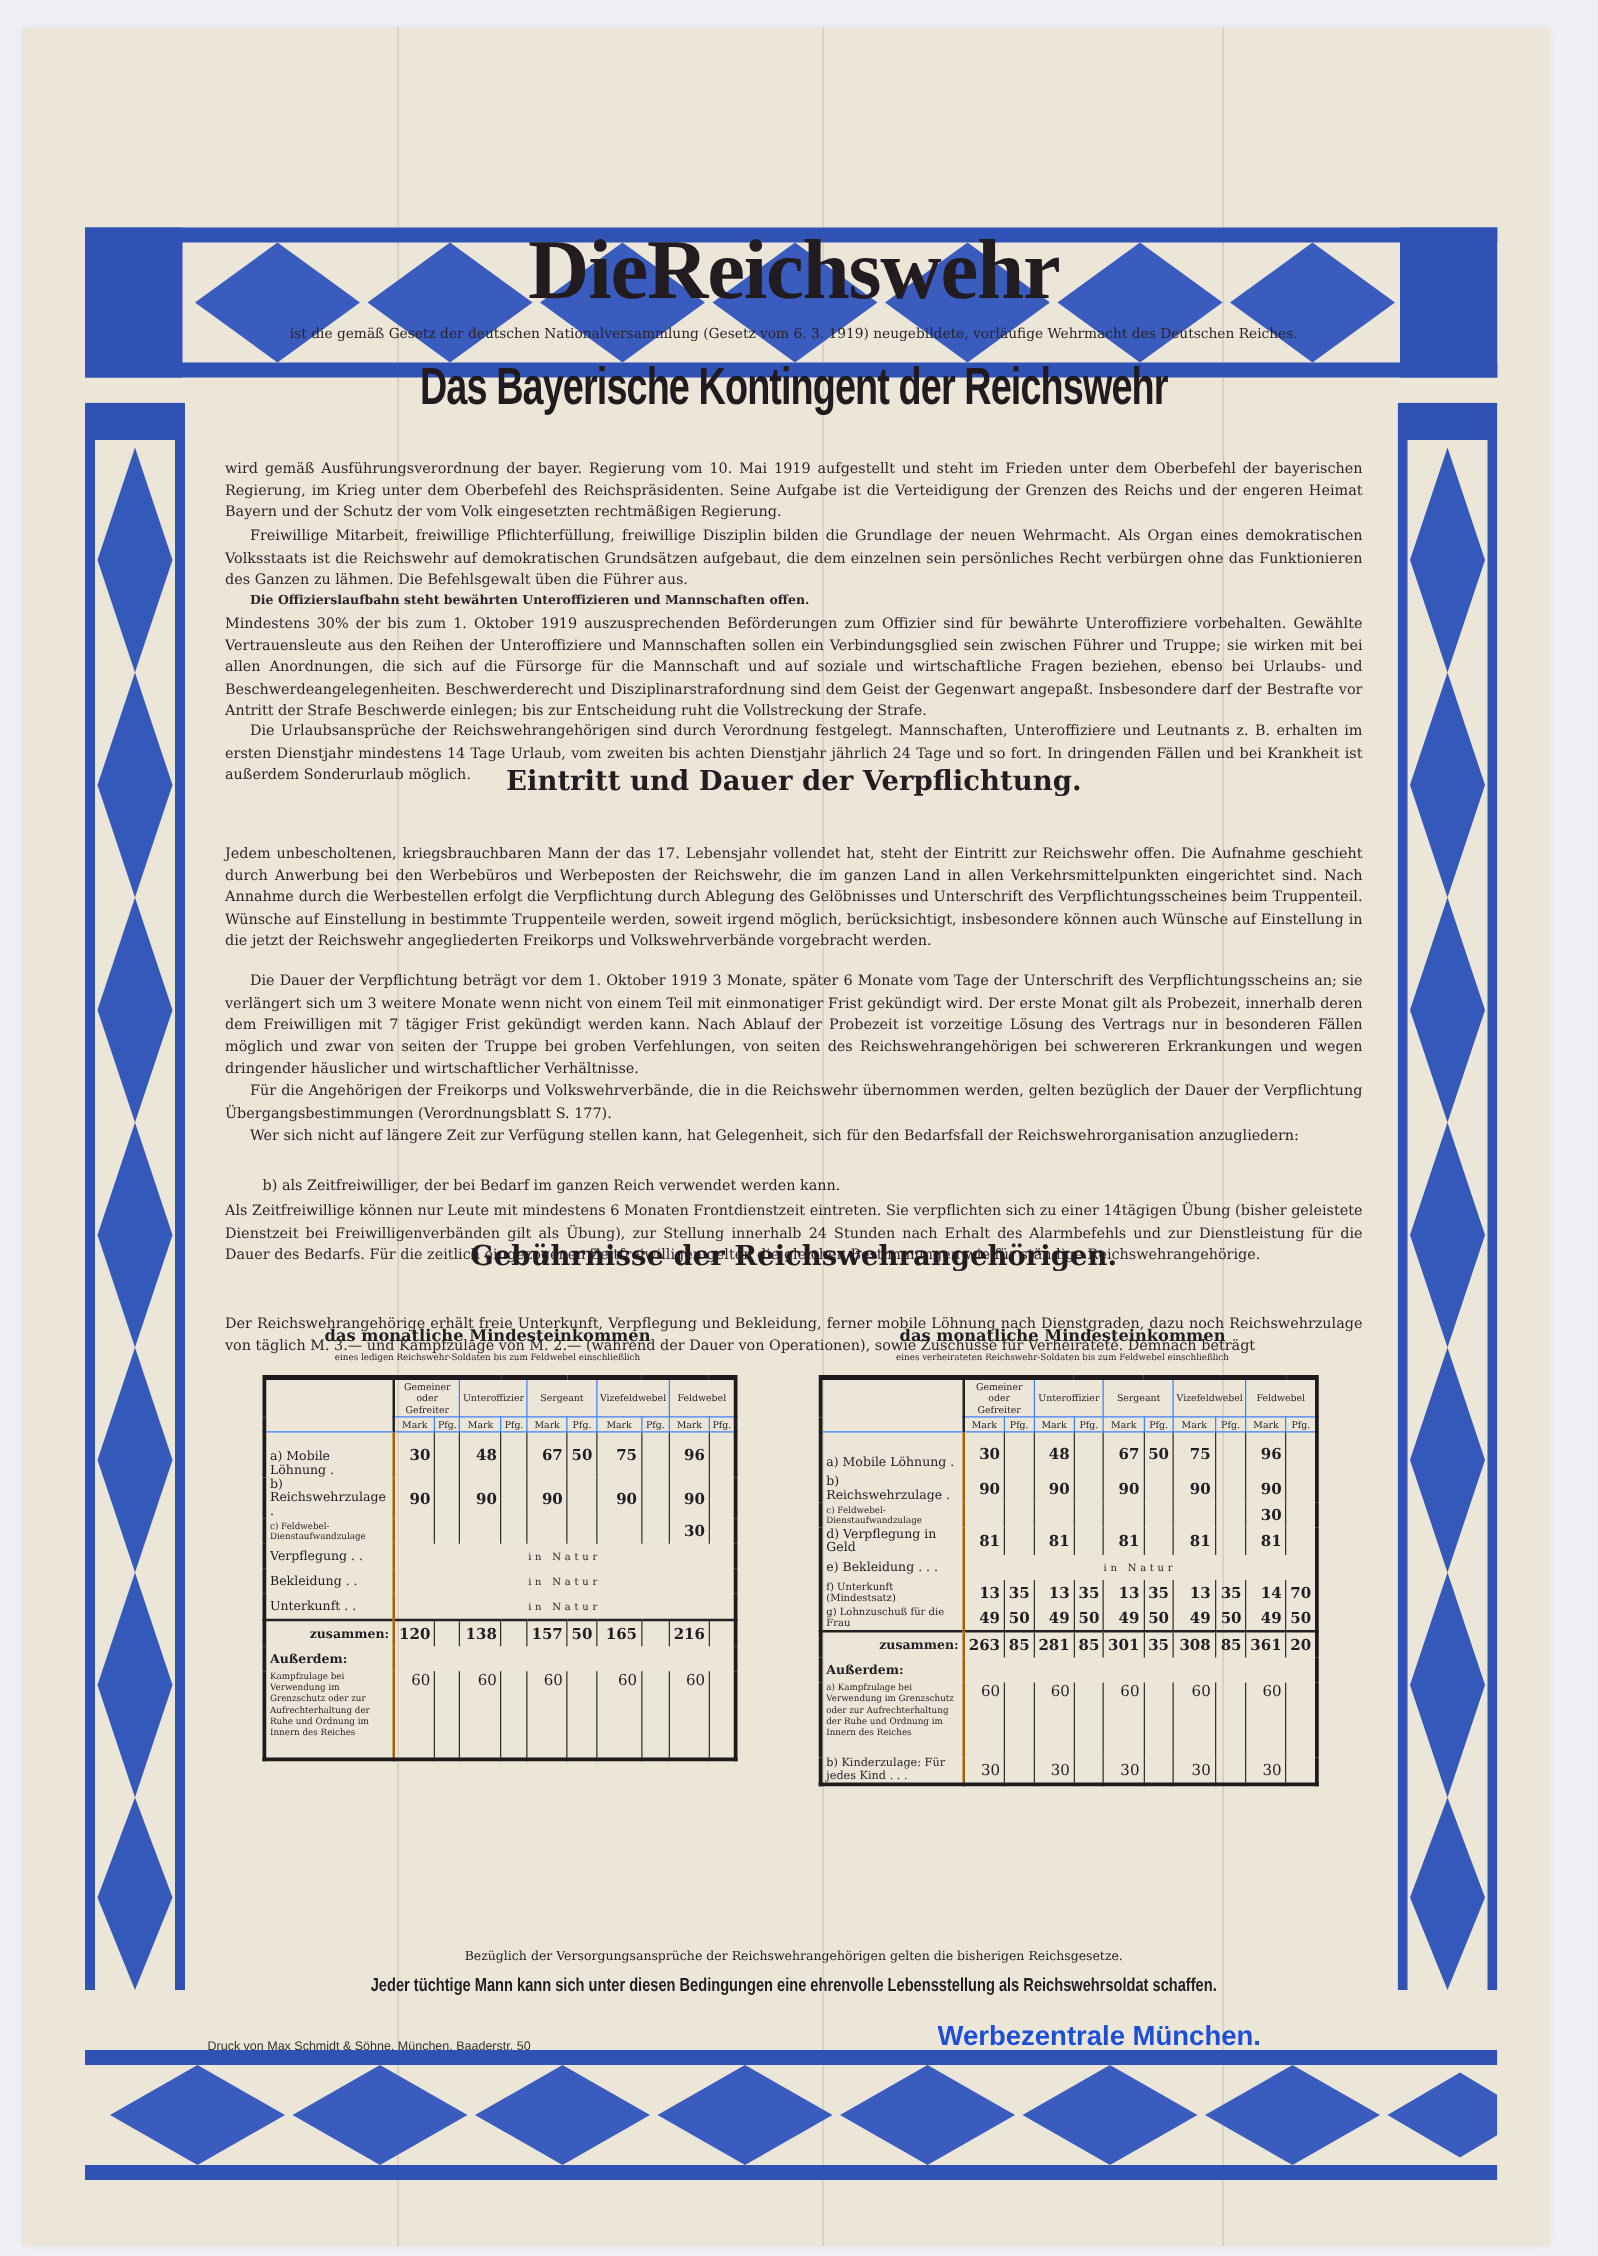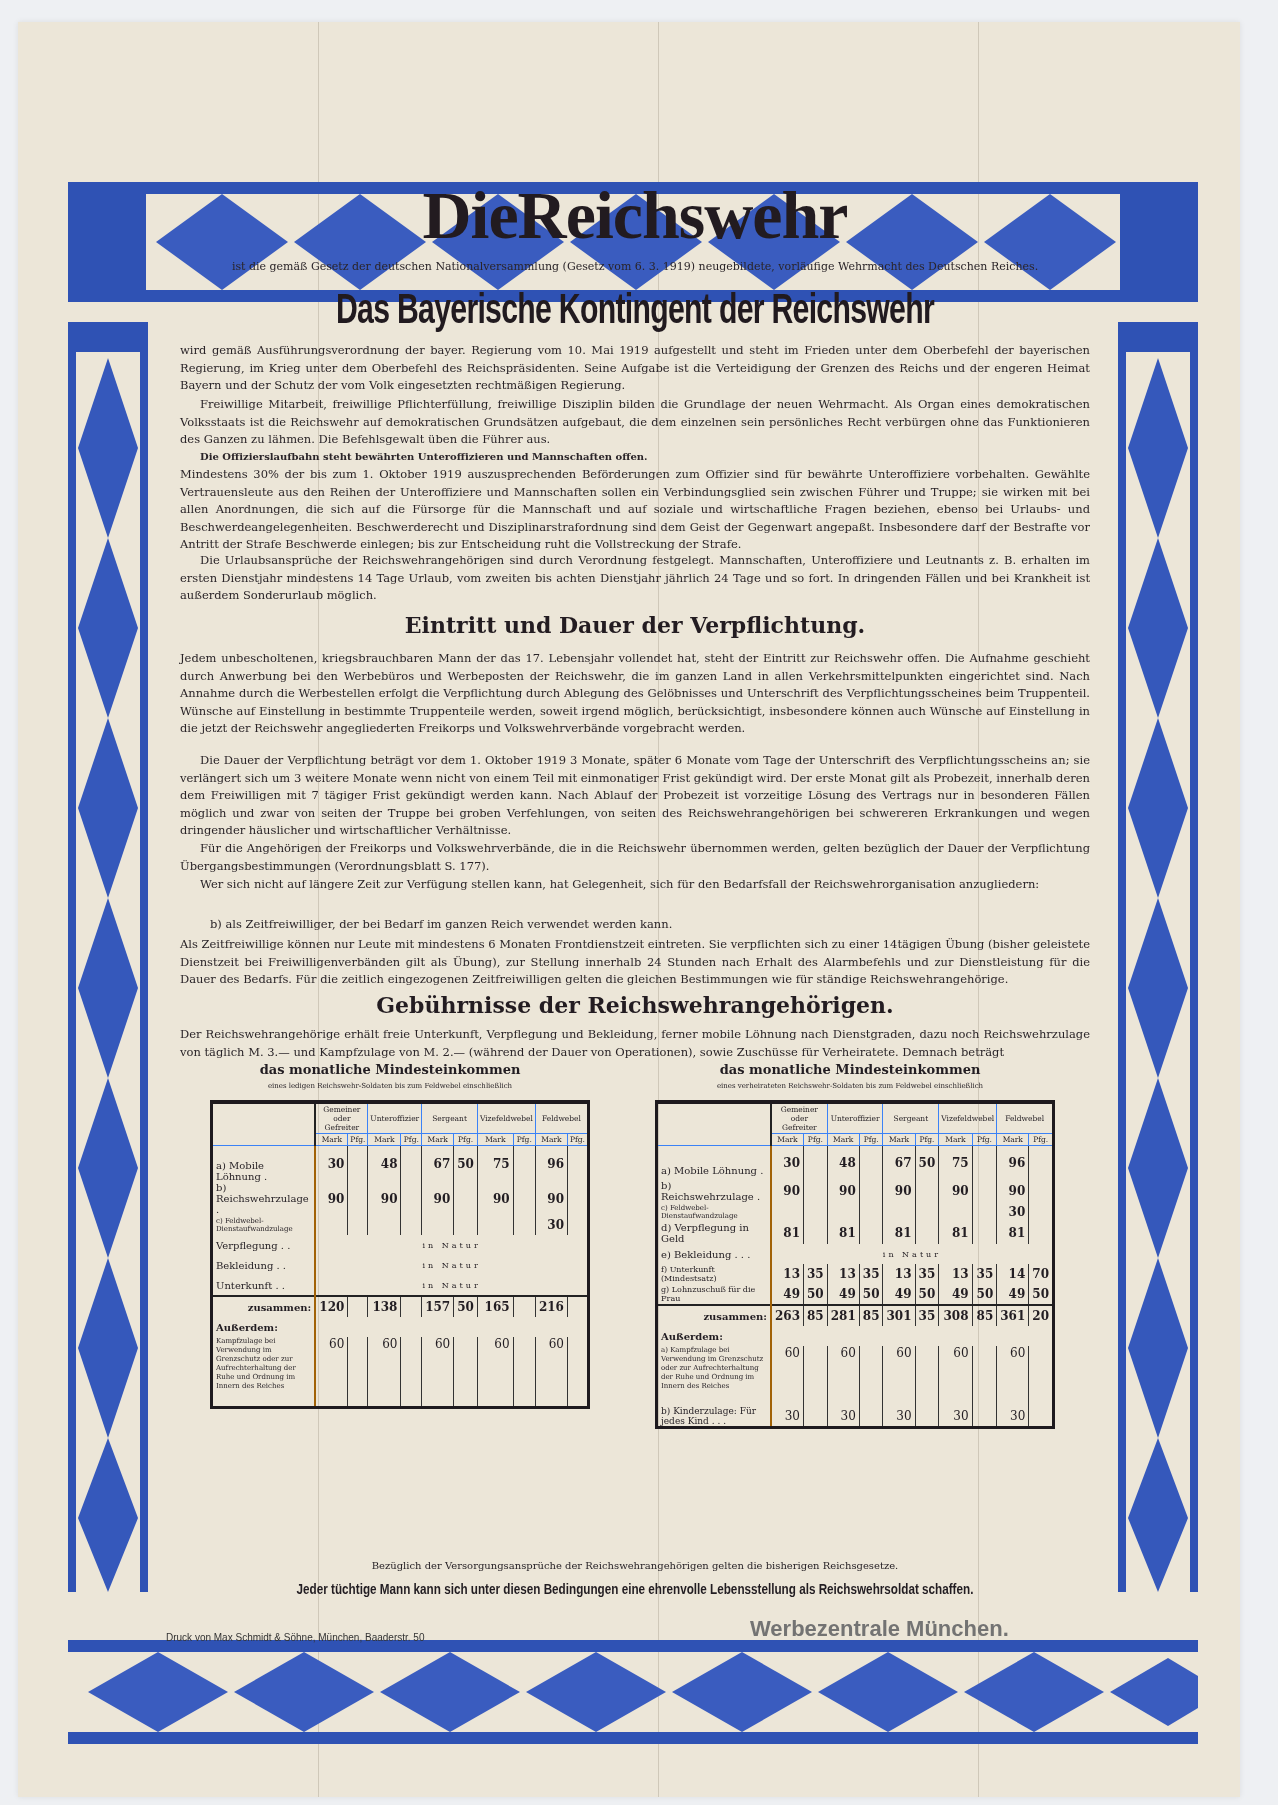--- a/index.html
+++ b/index.html
@@ -7,35 +7,35 @@
   .paper{position:absolute;left:18px;top:22px;width:1222px;height:1775px;background:#ece6d8;box-shadow:0 0 6px rgba(0,0,0,.08);}
   .fold{position:absolute;top:0;bottom:0;width:1px;background:rgba(120,110,90,.25);}
   
   .frame-bar{position:absolute;background:#2f52b4;}
   .band{position:absolute;overflow:hidden;}
   .band svg{display:block;}
   .content{position:absolute;left:170px;top:160px;width:930px;height:1460px;}
   .title{position:absolute;left:0;right:0;top:10px;text-align:center;font-family:Liberation Serif, serif;font-weight:bold;font-size:68px;letter-spacing:-1px;color:#221b20;line-height:90px;}
   .subline{position:absolute;left:0;right:0;top:100px;text-align:center;font-size:11px;color:#2a2428;}
   .h2{position:absolute;left:0;right:0;top:125px;text-align:center;font-family:"Liberation Sans",sans-serif;font-weight:bold;font-size:42px;transform:scaleX(.72);transform-origin:center;color:#211a1f;letter-spacing:-1px;}
-  .para{position:absolute;left:10px;right:10px;font-size:11.5px;line-height:17.5px;text-align:justify;color:#2a2428;}
+  .para{position:absolute;left:10px;right:10px;font-size:11.5px;line-height:17.5px;text-align:justify;color:#2a2428;margin-top:24px;}
   .section-head{position:absolute;left:0;right:0;text-align:center;font-family:"DejaVu Serif",serif;font-weight:bold;font-size:22px;color:#231c21;}
   .tbl-title{position:absolute;text-align:center;font-size:13px;font-weight:bold;}
   .tbl-sub{position:absolute;text-align:center;font-size:7px;}
   table.pay{position:absolute;border-collapse:collapse;font-size:12px;border:3px solid #1e1a1e;border-top:4px solid #1e1a1e;background:transparent;}
   table.pay th{font-size:7.5px;font-weight:normal;border:1px solid #3b82f6;padding:1px 2px;text-align:center;}
   table.pay td{padding:0 3px;height:20px;text-align:right;font-weight:bold;font-family:"DejaVu Serif",serif;border-left:1px solid #333;}
   table.pay td.lbl{text-align:left;font-weight:normal;font-size:10px;width:118px;border-left:none;border-right:2px solid #a16207;}
   table.pay td.nat{text-align:center;font-size:8px;font-weight:normal;letter-spacing:3px;}
   table.pay tr.total td{border-top:2px solid #222;}
   table.pay td.small{font-size:7px;line-height:9px;font-weight:normal;vertical-align:top;}
   .footer-note{position:absolute;left:0;right:0;text-align:center;font-size:10px;}
   .footer-slogan{position:absolute;left:0;right:0;text-align:center;font-size:15px;font-weight:bold;font-family:"Liberation Sans",sans-serif;transform:scaleX(.78);}
   .printer{position:absolute;font-size:10px;font-family:"Liberation Sans",sans-serif;color:#333;}
-  .werbe{position:absolute;font-family:"Liberation Sans",sans-serif;font-weight:bold;font-size:22px;color:#737373;}
+  .werbe{position:absolute;font-family:"Liberation Sans",sans-serif;font-weight:bold;font-size:22px;color:#1d4ed8;}
 </style>
 </head>
 <body>
 
 <div class="paper">
   <div class="fold" style="left:300px"></div>
   <div class="fold" style="left:640px"></div>
   <div class="fold" style="left:960px"></div>
 
   <div class="frame-bar" style="left:50px;top:140px;width:1130px;height:150px;background:transparent;">

